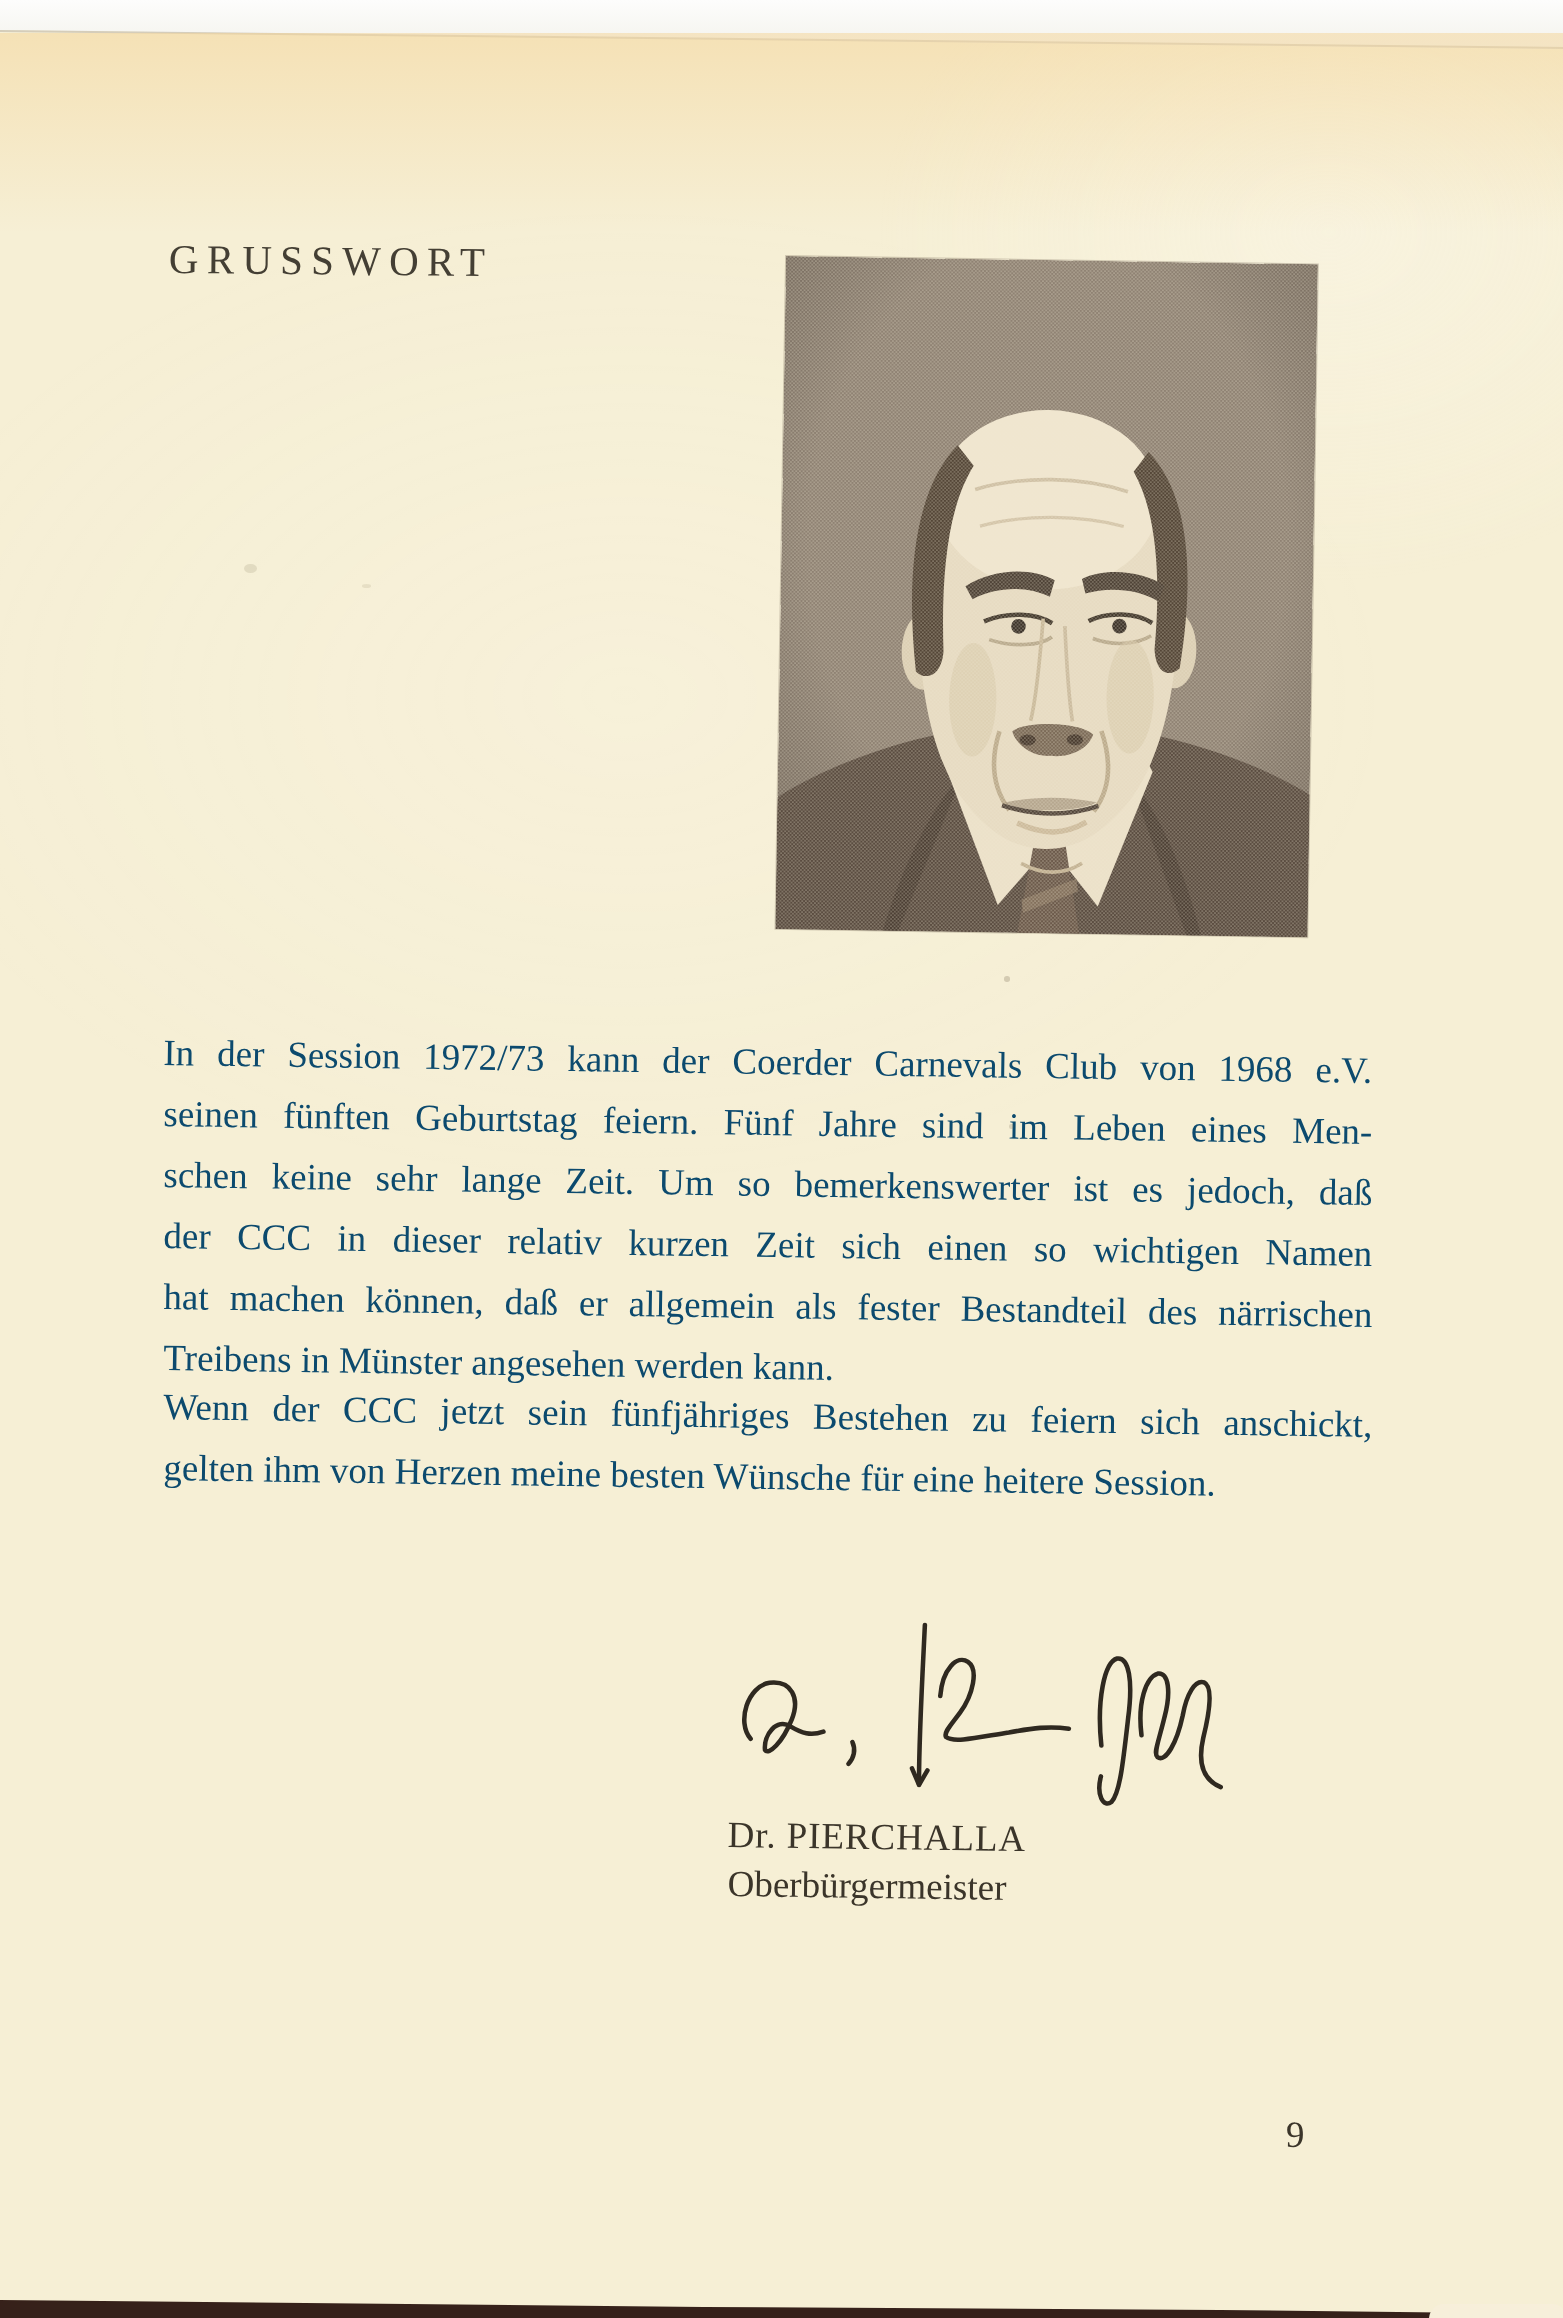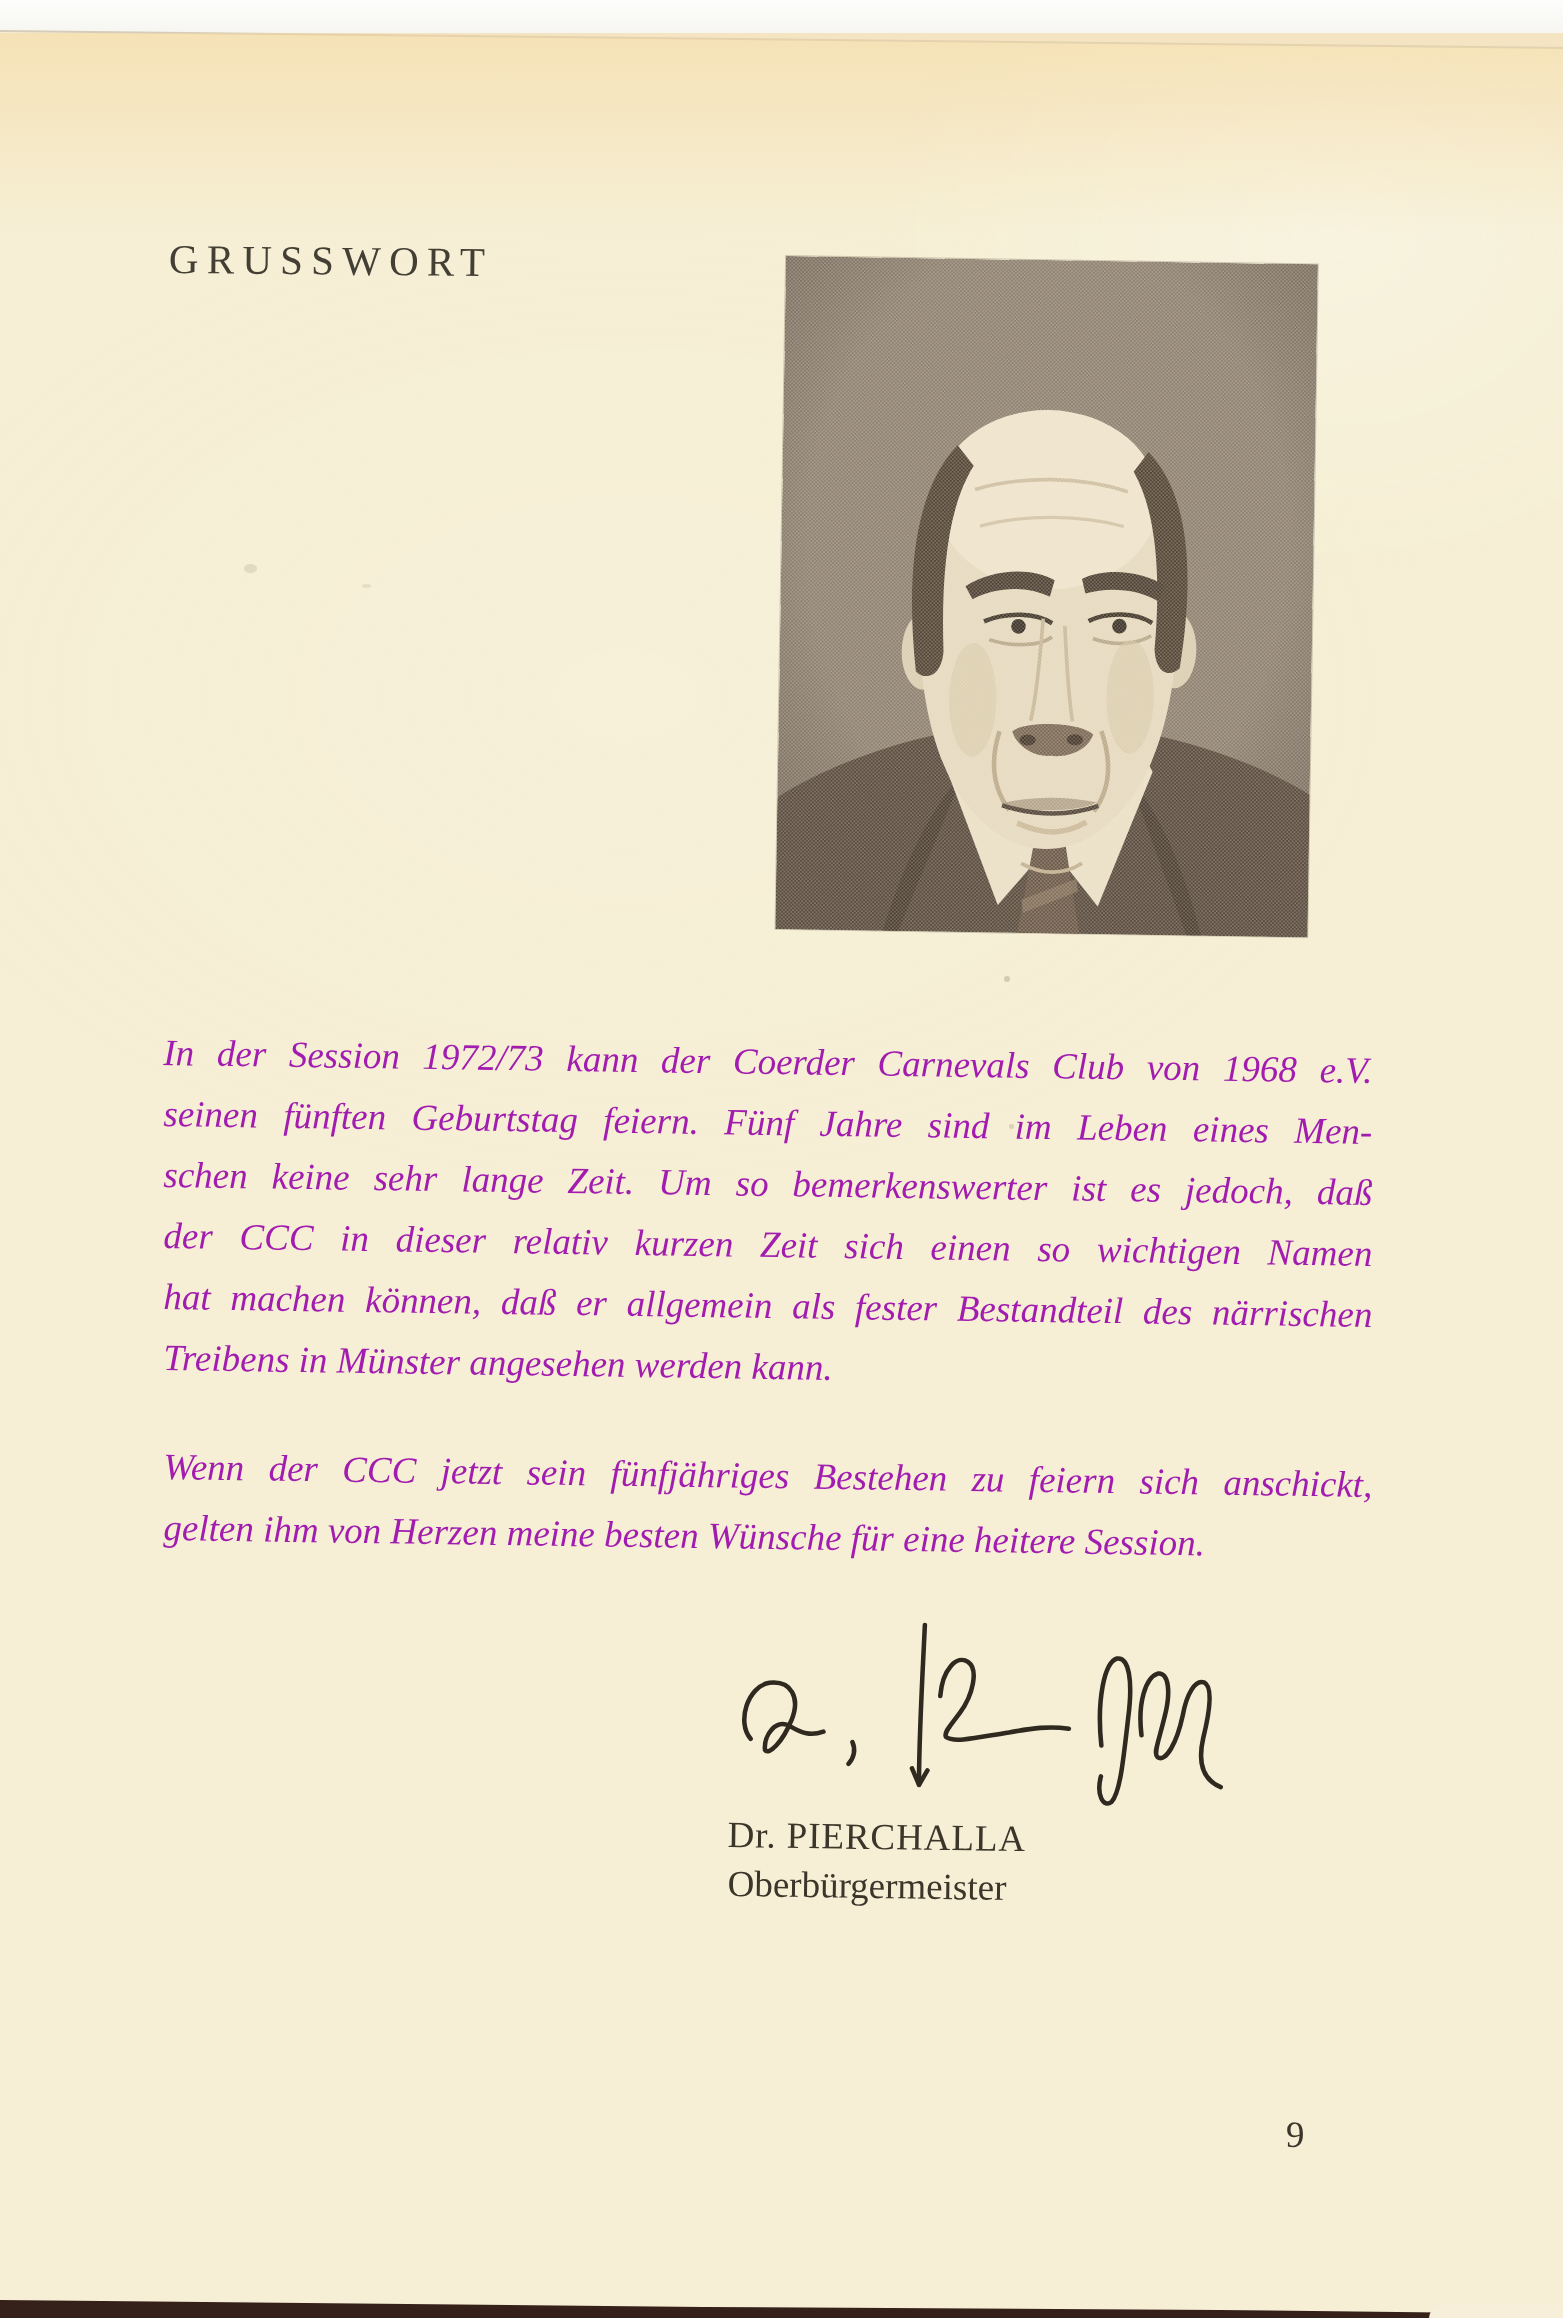--- a/index.html
+++ b/index.html
@@ -43,25 +43,25 @@
     font-size:41px;font-weight:400;letter-spacing:8.2px;color:#42limits3d33;color:#443f34;
     transform:rotate(0.55deg);transform-origin:0 50%;
   }
   .photo{
     position:absolute;left:786px;top:256px;width:532px;height:673px;
     transform:rotate(0.9deg);transform-origin:0 0;
     box-shadow:0 0 0 0.9px rgba(90,75,60,.25);
   }
   .photo svg{display:block;width:100%;height:100%;}
   .para{
-    position:absolute;left:163px;width:1209px;color:#a21caf;
-    font-size:37px;line-height:61px;font-style:italic;
+    position:absolute;left:163px;width:1209px;color:#0c4a6e;
+    font-size:37px;line-height:61px;
   }
   .p1{top:1022px;}
-  .p2{top:1436px;}
+  .p2{top:1376px;}
   .line{
     display:block;text-align:justify;text-align-last:justify;
     transform:rotate(0.85deg);transform-origin:0 100%;
     white-space:normal;
   }
   .line.last{text-align:left;text-align-last:auto;}
   .signature{
     position:absolute;left:718px;top:1602px;width:518px;height:200px;
     transform:rotate(0.8deg);transform-origin:0 0;
   }

